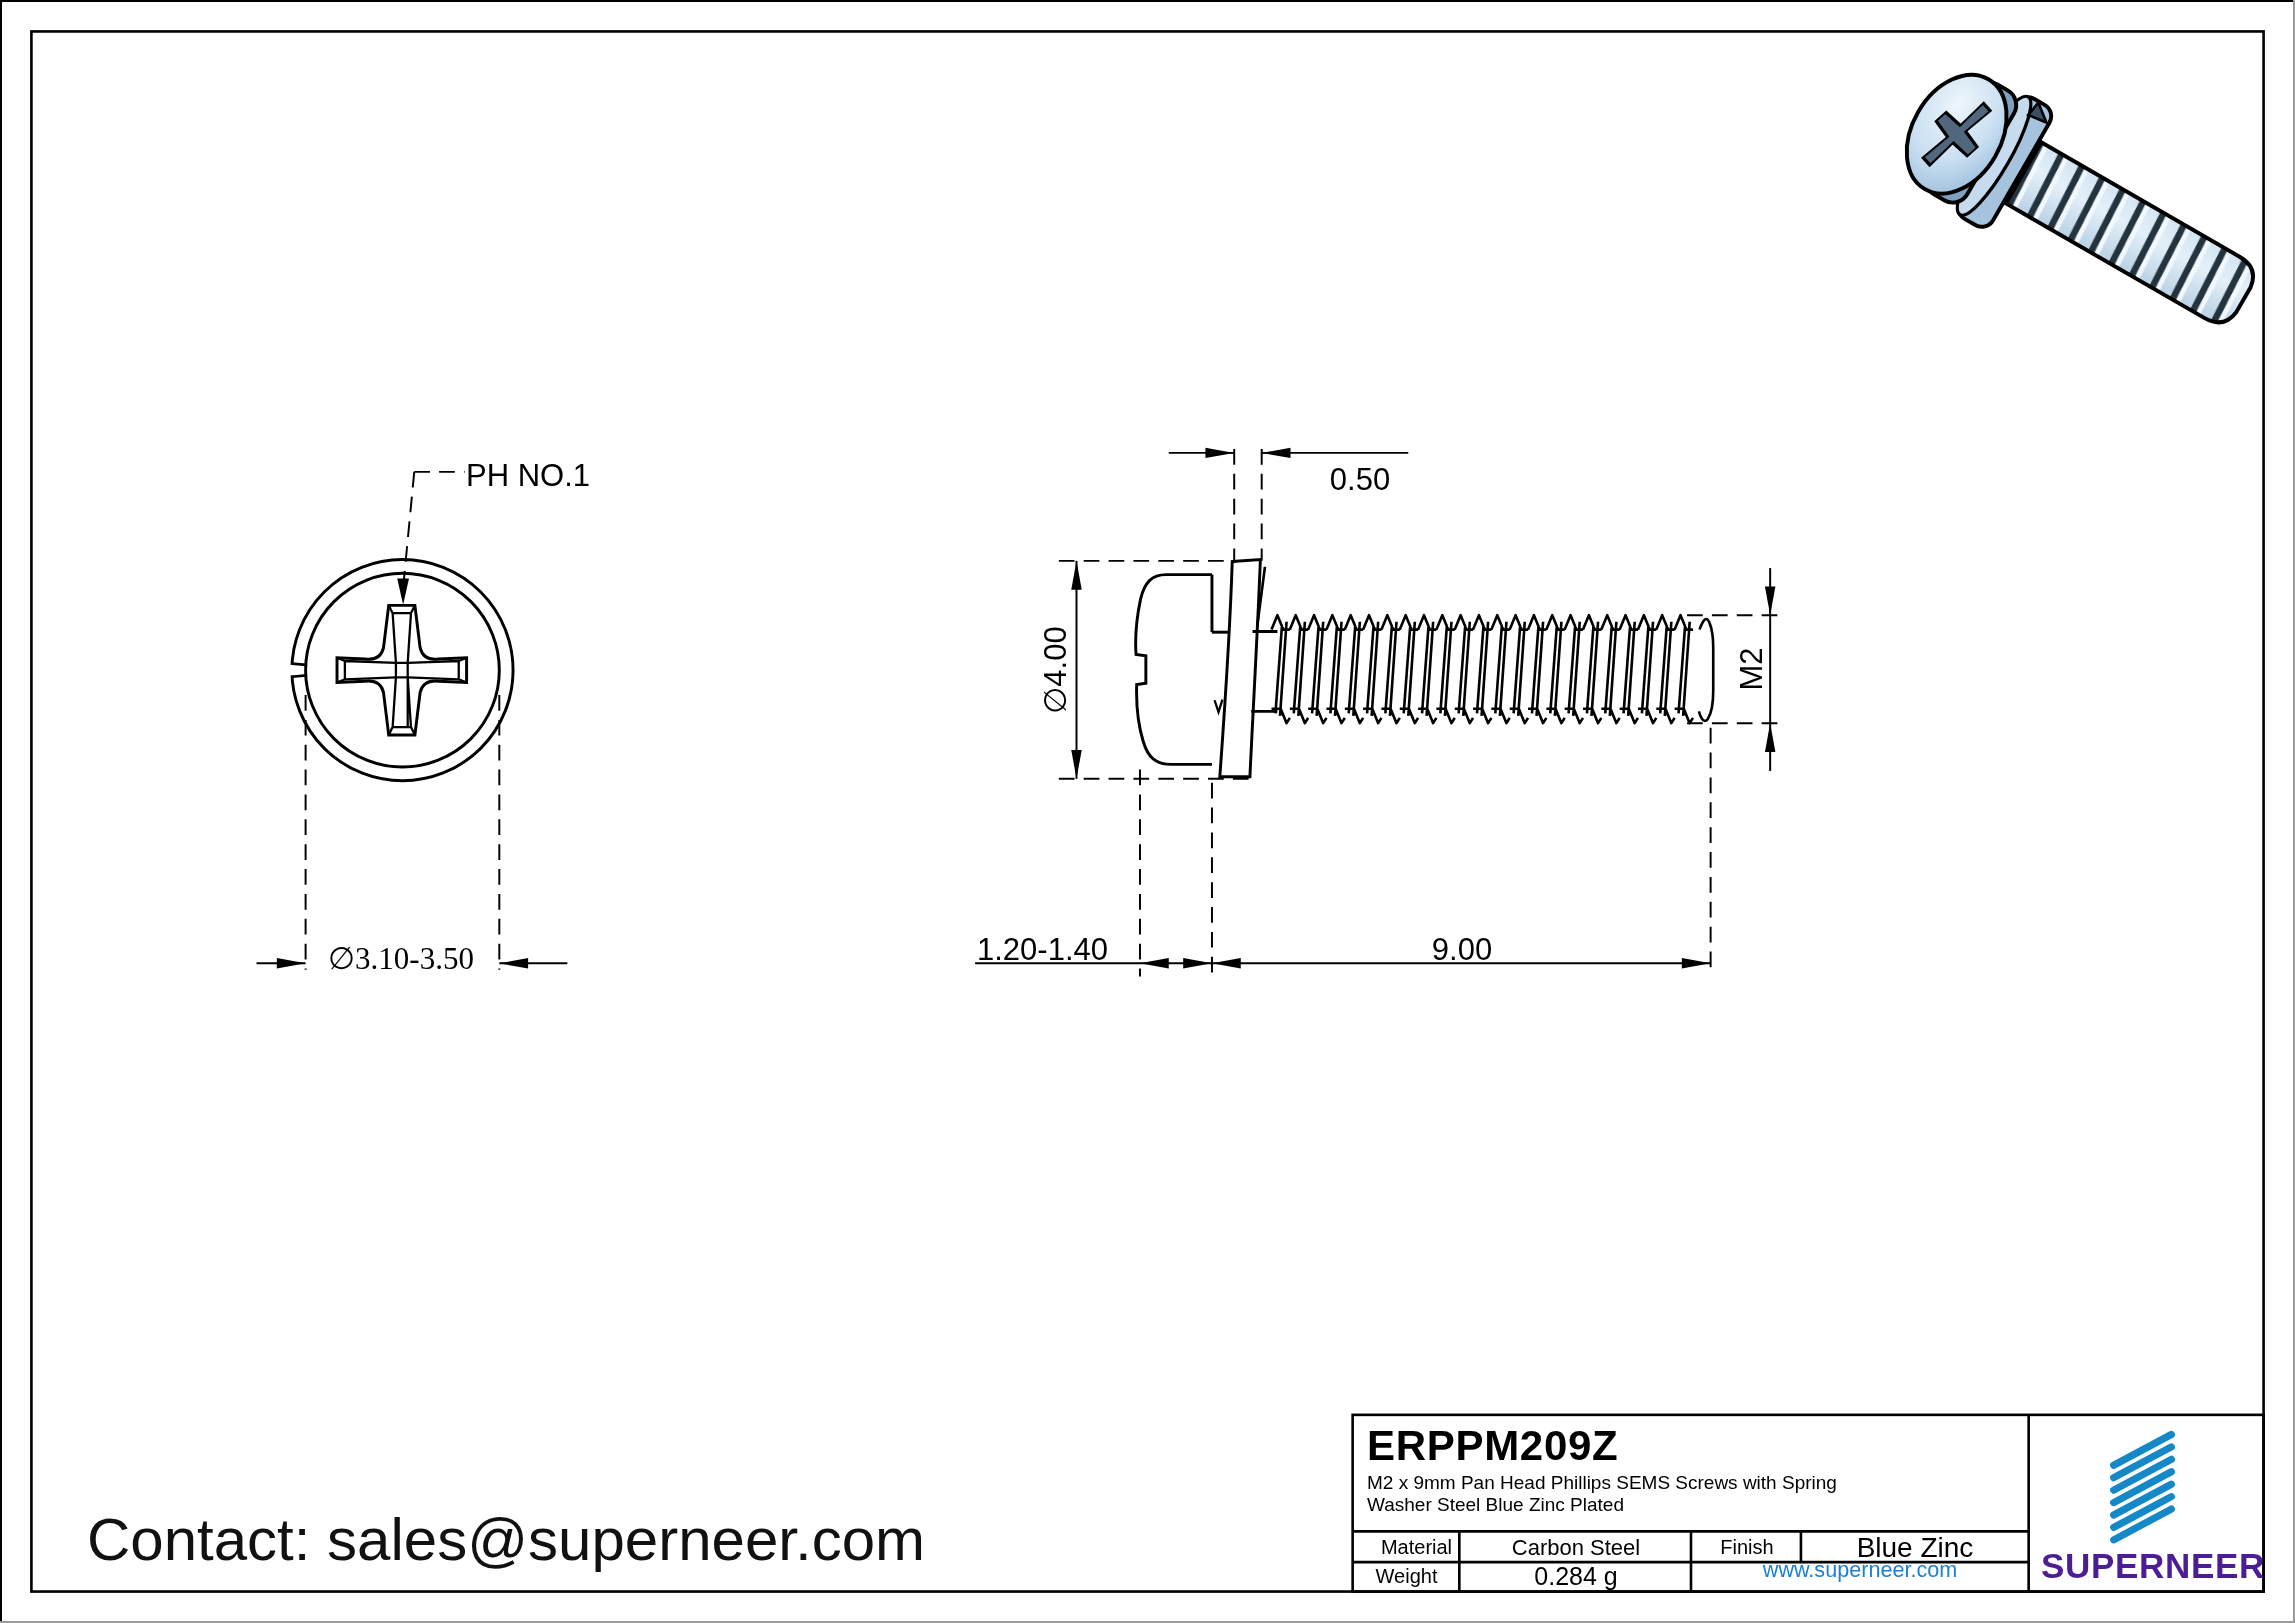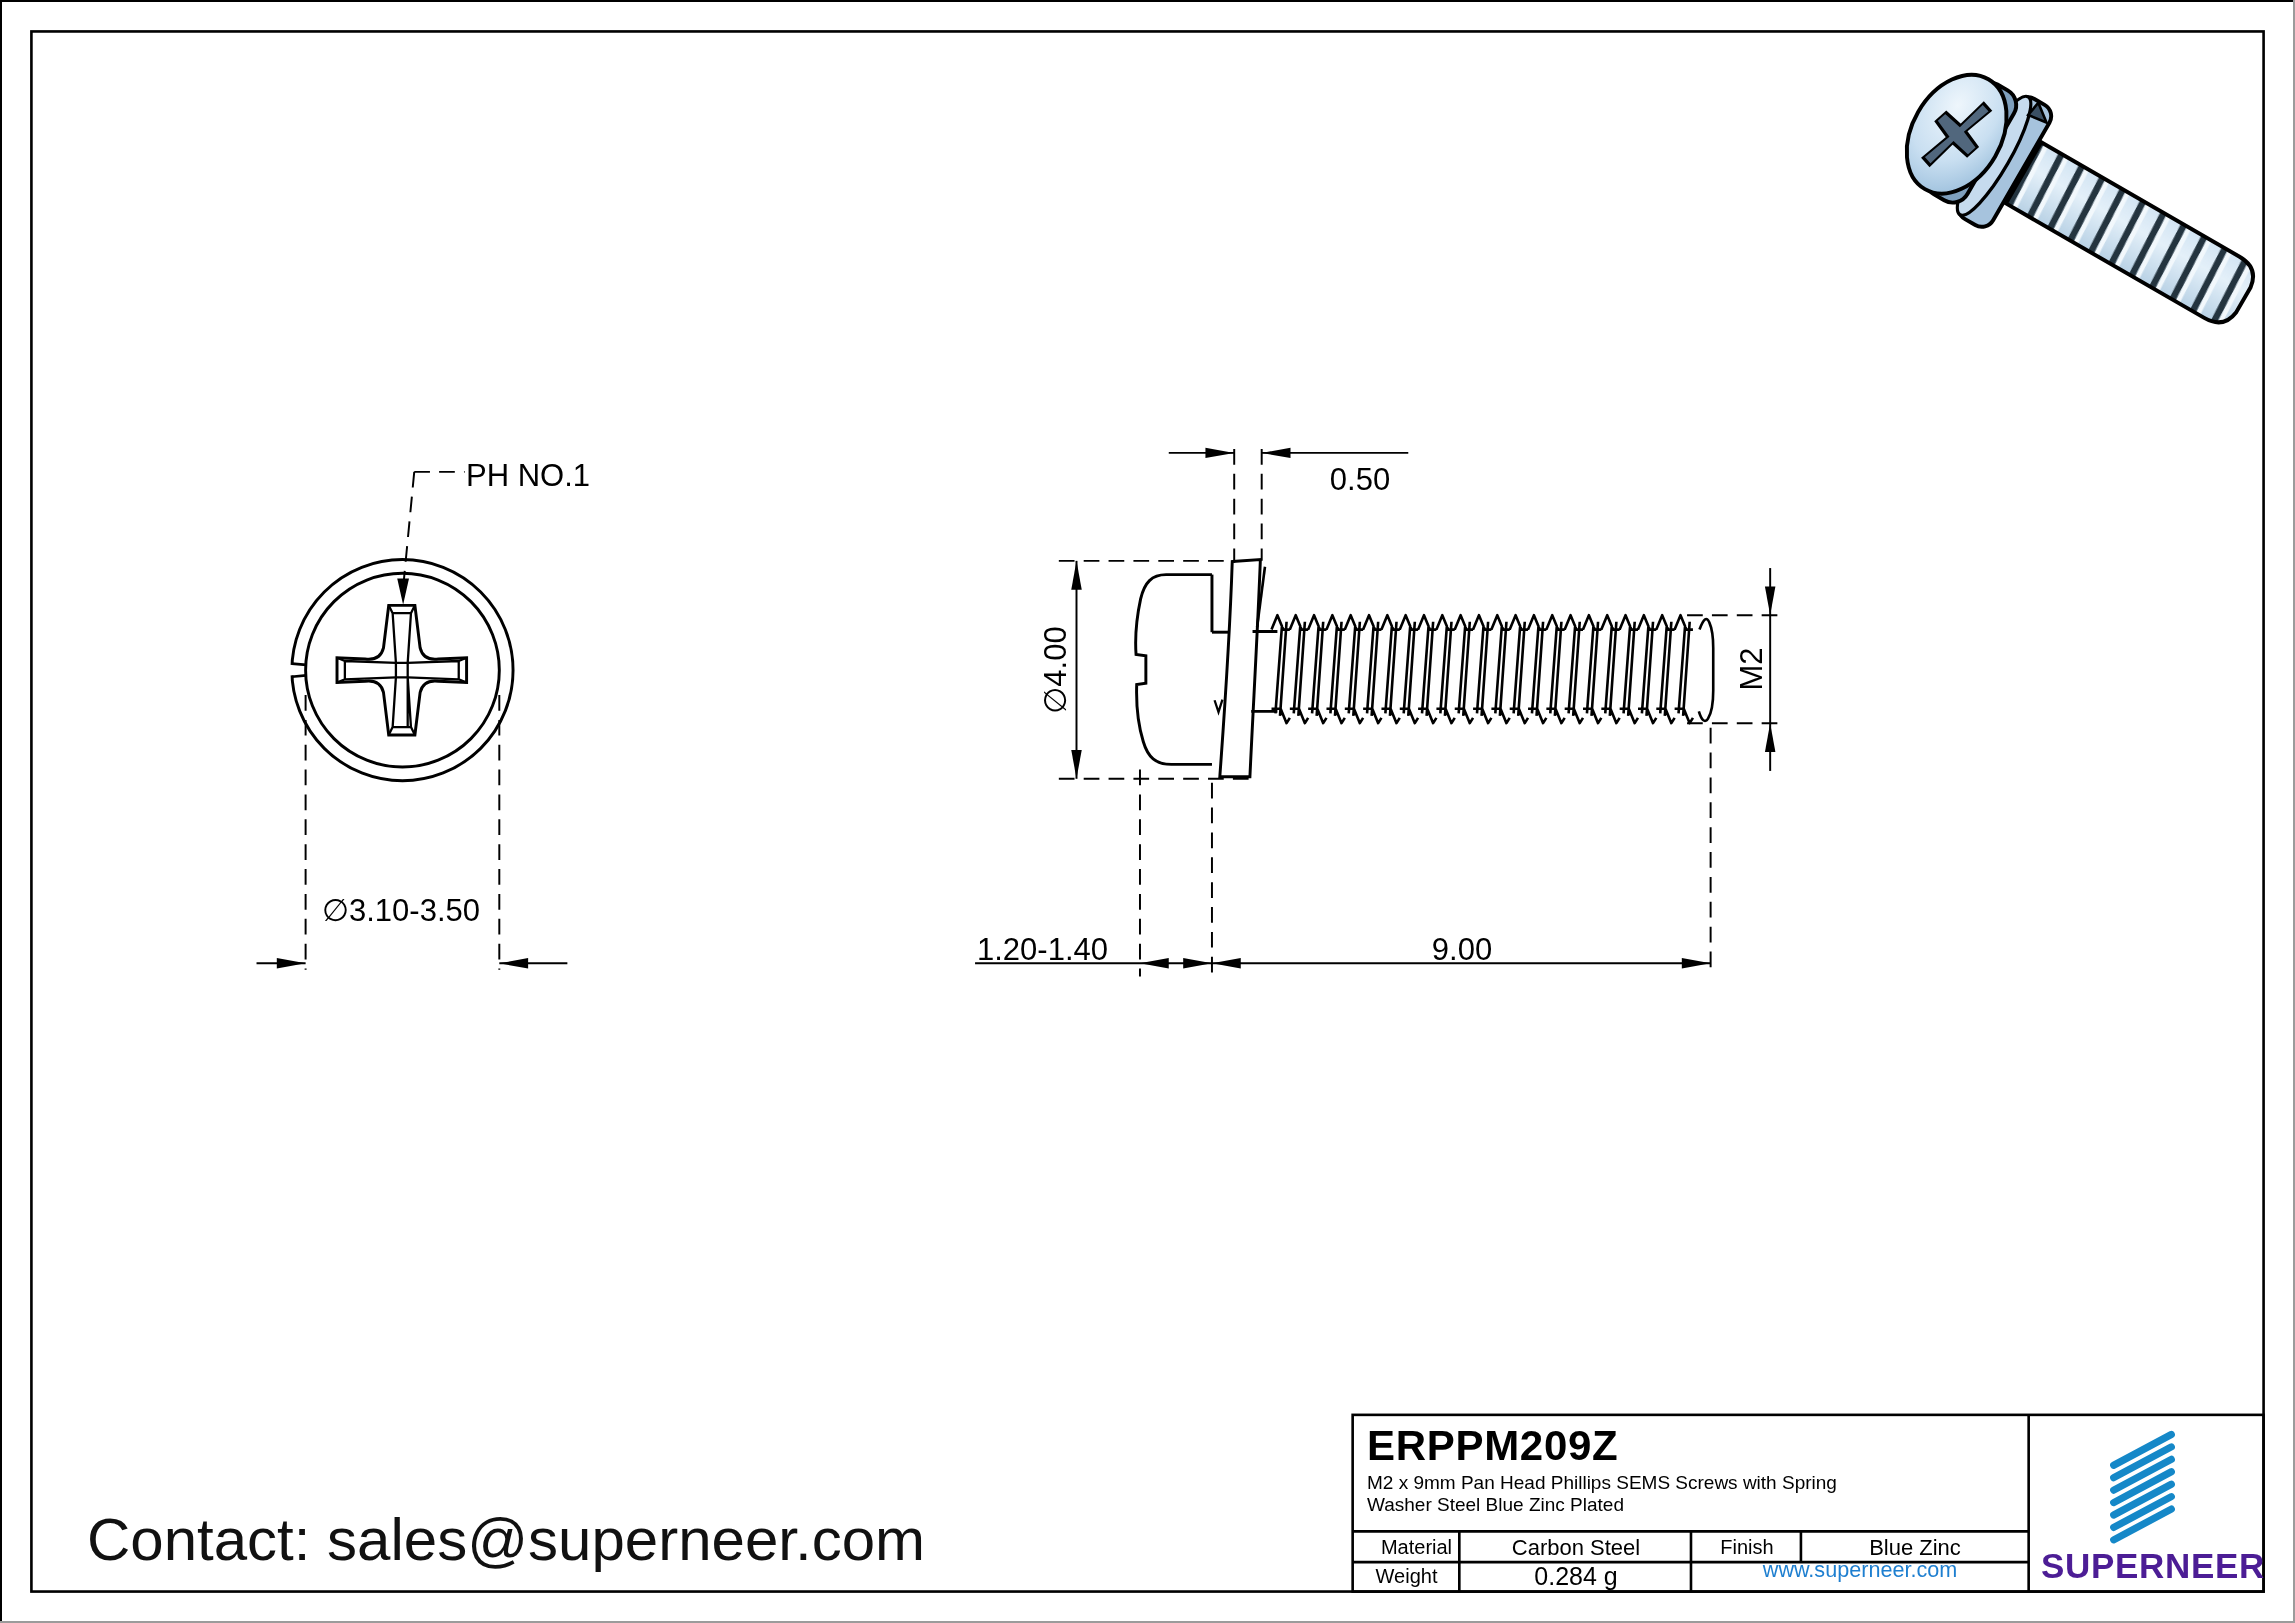--- a/index.html
+++ b/index.html
@@ -172,38 +172,38 @@
     <path d="M3230,2258 L3318,2211"></path>
     <path d="M3230,2277 L3318,2230"></path>
     <path d="M3230,2296 L3318,2249"></path>
     <path d="M3230,2315 L3318,2268"></path>
     <path d="M3230,2334 L3318,2287"></path>
     <path d="M3230,2353 L3318,2306"></path>
   </g>
 </svg>
 
 <div class="lbl dim" style="left:466px;top:458px;">PH NO.1</div>
-<div class="lbl dim cx" style="left:401px;top:892px;">∅3.10-3.50</div>
+<div class="lbl dim cx" style="left:401px;top:940px;font-family:Liberation Serif, serif;">∅3.10-3.50</div>
 
 <div class="lbl dim cx" style="left:1360px;top:462px;">0.50</div>
 <div class="lbl dim rot" style="left:1055px;top:670px;">∅4.00</div>
 <div class="lbl dim rot" style="left:1752px;top:669px;">M2</div>
 <div class="lbl dim" style="left:977px;top:932px;">1.20-1.40</div>
 <div class="lbl dim cx" style="left:1462px;top:932px;">9.00</div>
 
 <div class="lbl" id="contact-line">Contact: sales@superneer.com</div>
 
 <div class="lbl" id="part-number">ERPPM209Z</div>
 <div class="lbl" id="description">
   <div>M2 x 9mm Pan Head Phillips SEMS Screws with Spring</div>
   <div>Washer Steel Blue Zinc Plated</div>
 </div>
 
 <div class="cell" style="left:1353px;top:1532px;width:93px;height:31px;margin-left:17px;">Material</div>
 <div class="cell" style="left:1460px;top:1532px;width:232px;height:31px;font-size:22px;">Carbon Steel</div>
 <div class="cell" style="left:1691px;top:1532px;width:112px;height:31px;">Finish</div>
-<div class="cell" style="left:1801px;top:1532px;width:228px;height:31px;font-size:22px;">Blue Zinc</div>
+<div class="cell" style="left:1801px;top:1532px;width:228px;height:31px;font-size:28px;">Blue Zinc</div>
 <div class="cell" style="left:1353px;top:1562px;width:107px;height:29.5px;">Weight</div>
 <div class="cell" style="left:1460px;top:1562px;width:232px;height:29.5px;font-size:25px;">0.284 g</div>
 <div class="cell" style="left:1691px;top:1562px;width:338px;height:16px;color:#1e7fd0;font-size:21.6px;">www.superneer.com</div>
 
 <div class="lbl" id="brand-text" style="color:#4c1d95;">SUPERNEER</div>
 
 
 </body></html>

